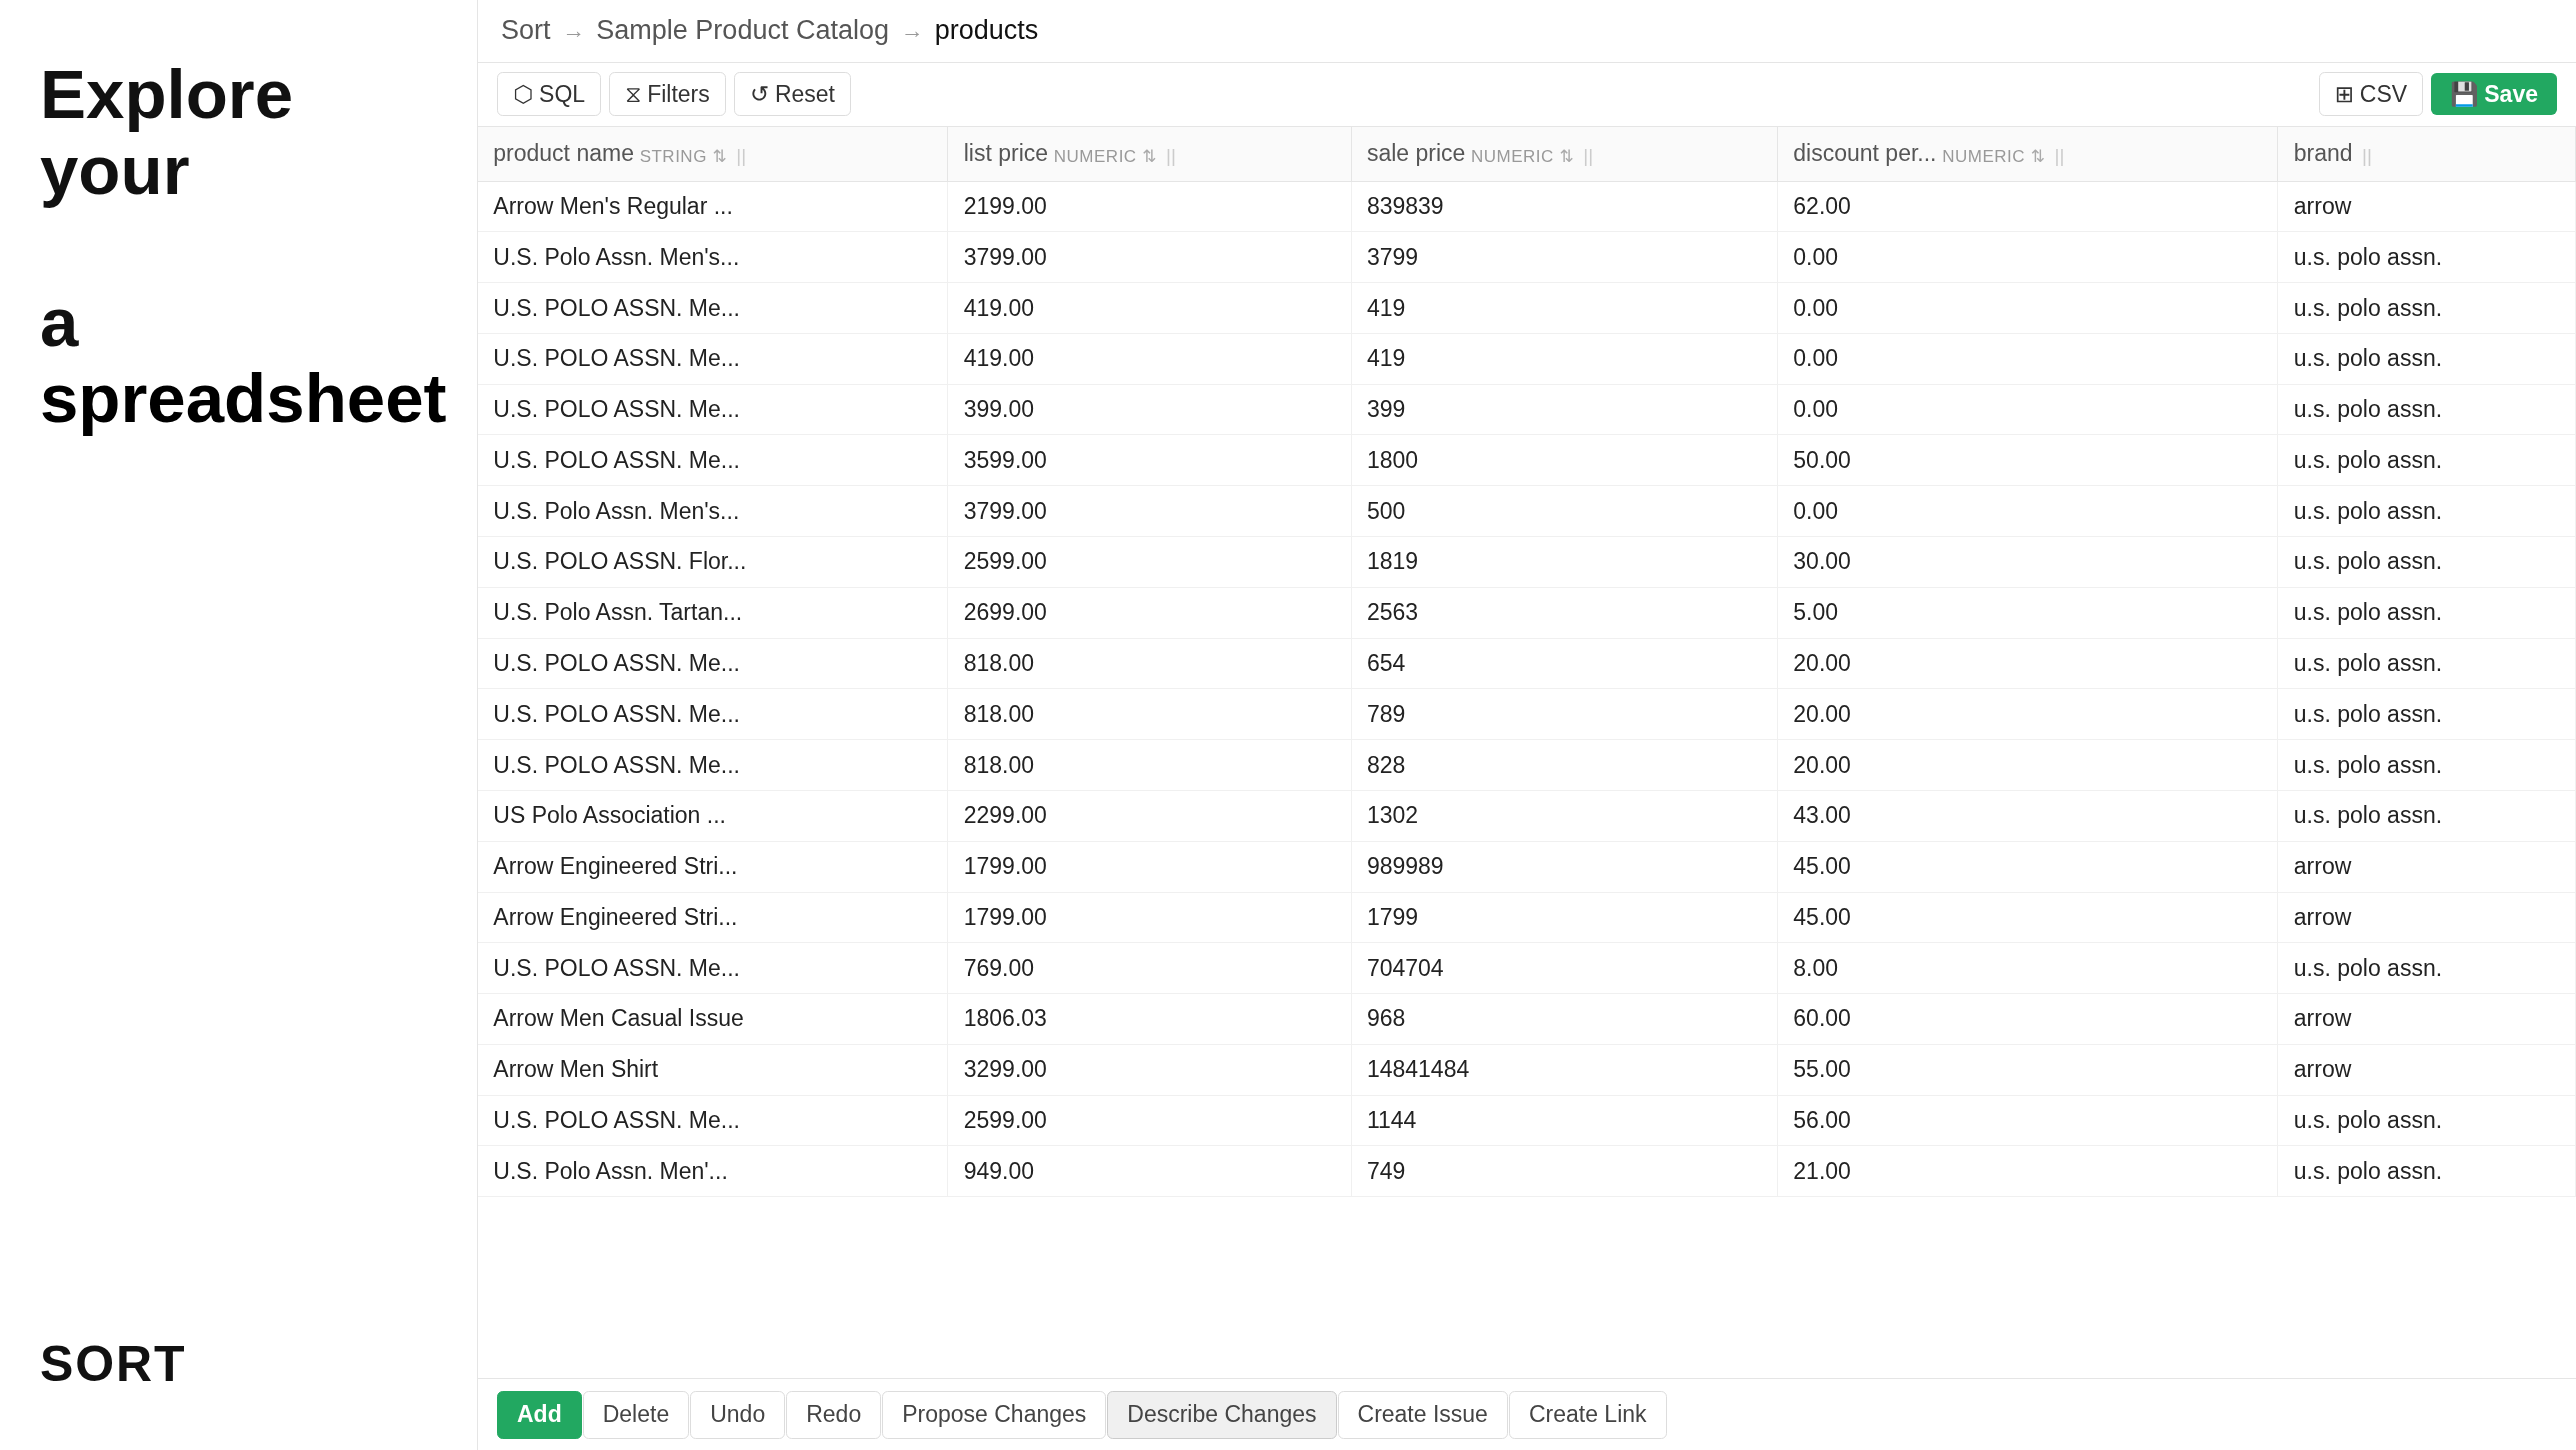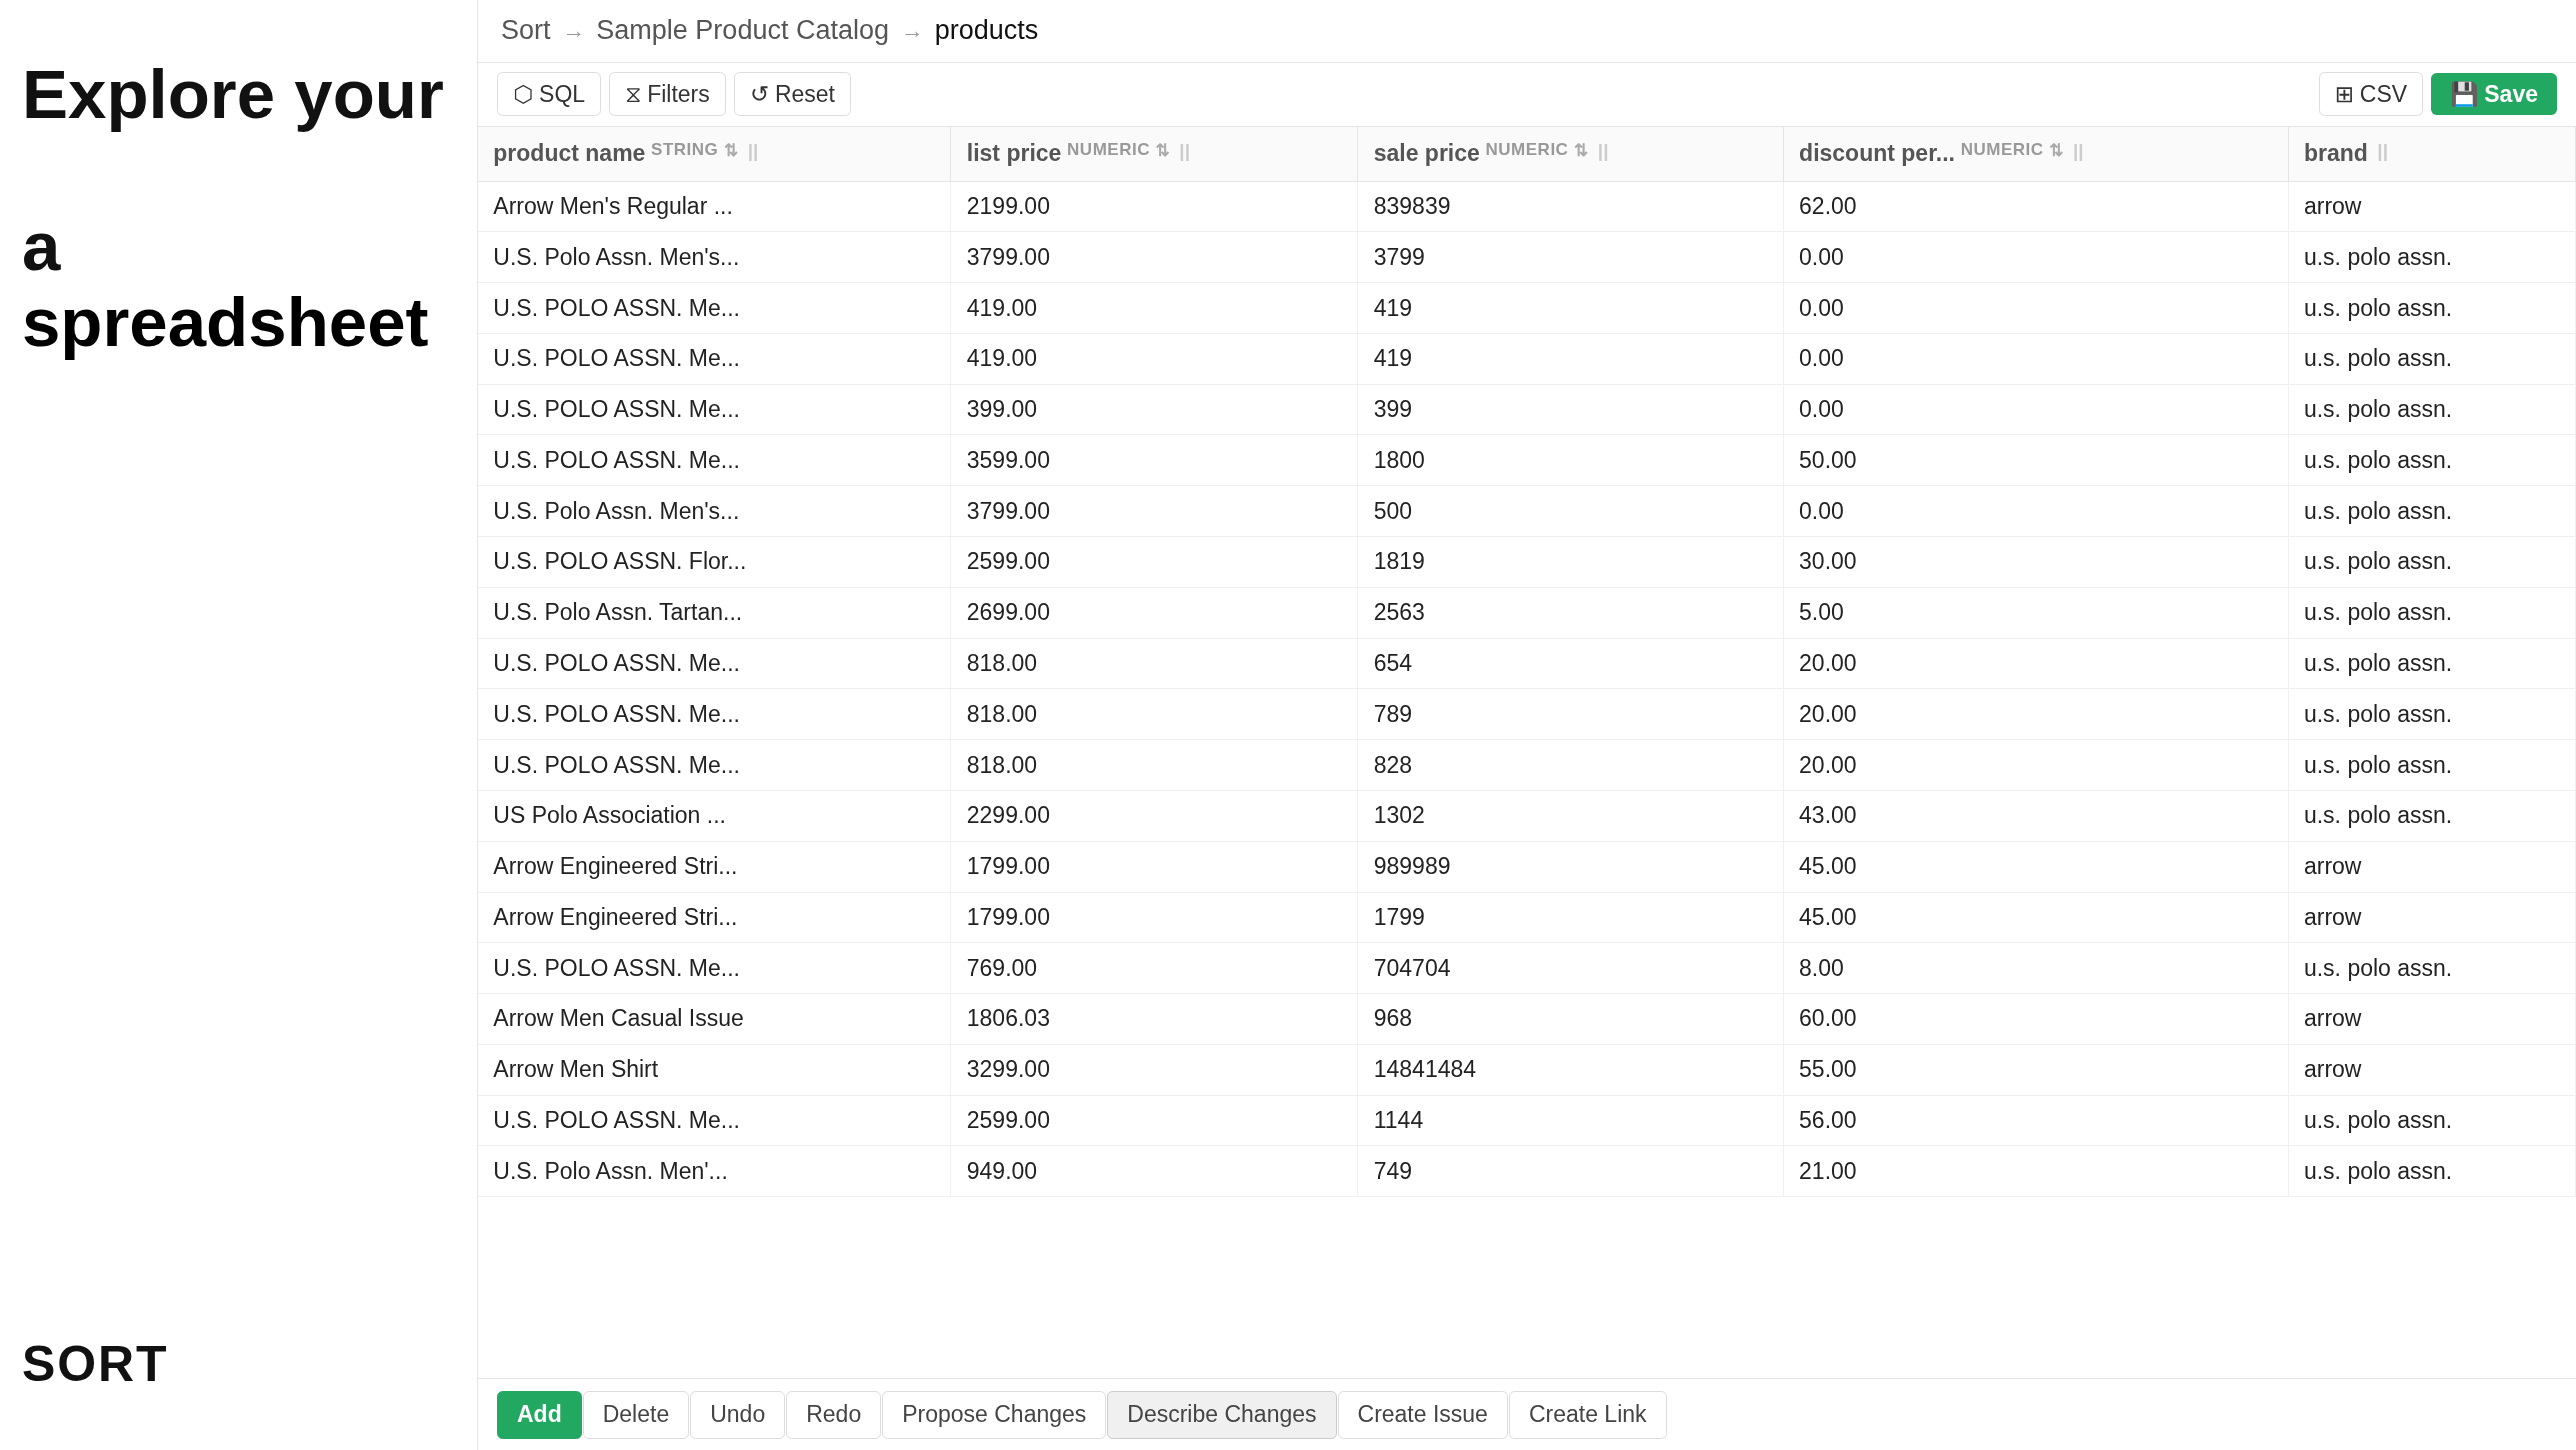--- a/index.html
+++ b/index.html
@@ -9,21 +9,21 @@
       display: flex;
       width: 2576px;
       height: 1450px;
       overflow: hidden;
     }
 
     
     .left-panel {
       width: 477px;
       min-width: 477px;
-      padding: 57px 22px;
+      padding: 57px 40px;
       display: flex;
       flex-direction: column;
       justify-content: space-between;
       background: #fff;
     }
     .hero-text {
       font-size: 69px;
       font-weight: 800;
       line-height: 1.1;
       color: #111;
@@ -142,23 +142,22 @@
       padding: 13.4px 15.3px;
       text-align: left;
       font-weight: 500;
       color: #555;
       white-space: nowrap;
       border-right: 1px solid #e5e5e5;
       position: relative;
     }
     thead th .col-header {
       display: flex;
-      align-items: flex-start;
+      align-items: flex-end;
       gap: 5.7px;
-      font-weight: bold;
     }
     thead th .col-type {
       font-size: 17px;
       color: #999;
       text-transform: uppercase;
       letter-spacing: 0.5px;
     }
     thead th .sort-icon {
       font-size: 17px;
       color: #aaa;

